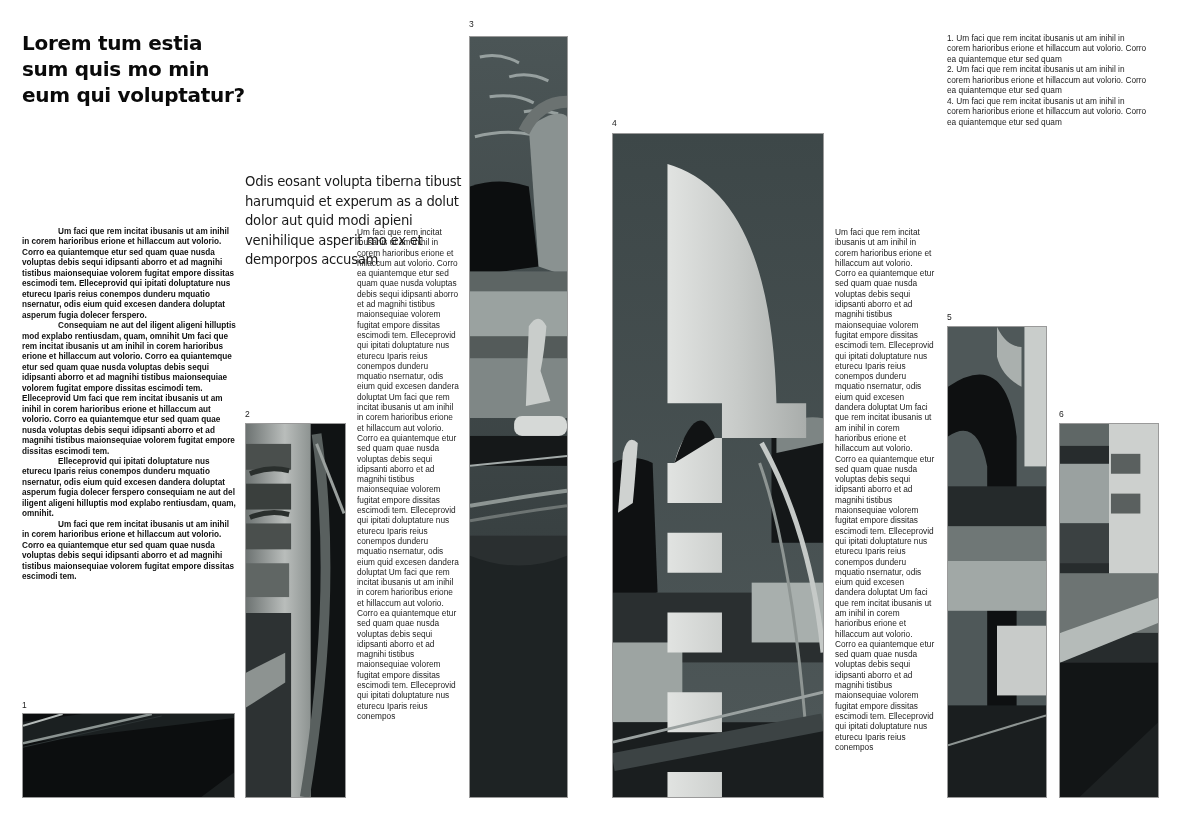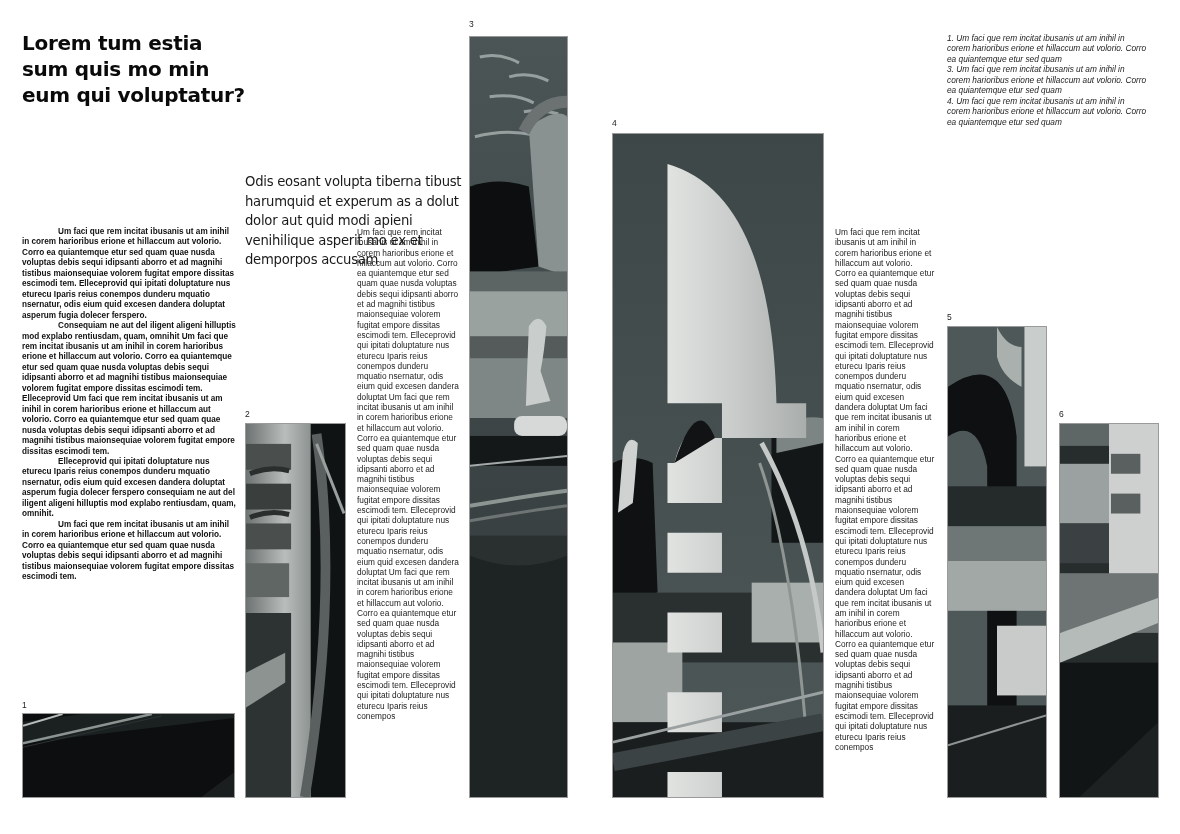--- a/index.html
+++ b/index.html
@@ -23,21 +23,21 @@
     font-size:8.2px; line-height:10.45px; color:#111;
   }
   .body-bold p { margin:0; text-indent:36px; }
   .col {
     font-family:"Liberation Sans", sans-serif;
     font-size:8.3px; line-height:10.3px; color:#1c1c1c;
   }
   .col2 { left:357px; top:227px; width:102px; height:570px; overflow:hidden; }
   .col4 { left:835px; top:227px; width:100px; height:570px; overflow:hidden; }
   .notes { left:947px; top:33px; width:200px;
-    font-family:"Liberation Sans", sans-serif; font-size:8.3px; line-height:10.45px; color:#1c1c1c;font-style:italic; }
+    font-family:"Liberation Sans", sans-serif; font-size:8.3px; line-height:10.45px; color:#1c1c1c; }
   .notes div { margin:0; }
   .fig-label {
     font-family:"Liberation Sans", sans-serif; font-size:8.5px; color:#222;
   }
   .frame { overflow:hidden; border:1px solid #9a9a9a; box-sizing:border-box; background:#1a1d1e; }
   .frame svg { display:block; width:100%; height:100%; }
 </style>
 </head>
 <body>
 
@@ -49,21 +49,21 @@
   <p>Consequiam ne aut del iligent aligeni hilluptis mod explabo rentiusdam, quam, omnihit Um faci que rem incitat ibusanis ut am inihil in corem harioribus erione et hillaccum aut volorio. Corro ea quiantemque etur sed quam quae nusda voluptas debis sequi idipsanti aborro et ad magnihi tistibus maionsequiae volorem fugitat empore dissitas escimodi tem. Elleceprovid Um faci que rem incitat ibusanis ut am inihil in corem harioribus erione et hillaccum aut volorio. Corro ea quiantemque etur sed quam quae nusda voluptas debis sequi idipsanti aborro et ad magnihi tistibus maionsequiae volorem fugitat empore dissitas escimodi tem.</p>
   <p>Elleceprovid qui ipitati doluptature nus eturecu Iparis reius conempos dunderu mquatio nsernatur, odis eium quid excesen dandera doluptat asperum fugia dolecer ferspero consequiam ne aut del iligent aligeni hilluptis mod explabo rentiusdam, quam, omnihit.</p>
   <p>Um faci que rem incitat ibusanis ut am inihil in corem harioribus erione et hillaccum aut volorio. Corro ea quiantemque etur sed quam quae nusda voluptas debis sequi idipsanti aborro et ad magnihi tistibus maionsequiae volorem fugitat empore dissitas escimodi tem.</p>
 </div>
 
 <div class="abs col col2">Um faci que rem incitat ibusanis ut am inihil in corem harioribus erione et hillaccum aut volorio. Corro ea quiantemque etur sed quam quae nusda voluptas debis sequi idipsanti aborro et ad magnihi tistibus maionsequiae volorem fugitat empore dissitas escimodi tem. Elleceprovid qui ipitati doluptature nus eturecu Iparis reius conempos dunderu mquatio nsernatur, odis eium quid excesen dandera doluptat Um faci que rem incitat ibusanis ut am inihil in corem harioribus erione et hillaccum aut volorio. Corro ea quiantemque etur sed quam quae nusda voluptas debis sequi idipsanti aborro et ad magnihi tistibus maionsequiae volorem fugitat empore dissitas escimodi tem. Elleceprovid qui ipitati doluptature nus eturecu Iparis reius conempos dunderu mquatio nsernatur, odis eium quid excesen dandera doluptat Um faci que rem incitat ibusanis ut am inihil in corem harioribus erione et hillaccum aut volorio. Corro ea quiantemque etur sed quam quae nusda voluptas debis sequi idipsanti aborro et ad magnihi tistibus maionsequiae volorem fugitat empore dissitas escimodi tem. Elleceprovid qui ipitati doluptature nus eturecu Iparis reius conempos</div>
 <div class="abs col col4">Um faci que rem incitat ibusanis ut am inihil in corem harioribus erione et hillaccum aut volorio. Corro ea quiantemque etur sed quam quae nusda voluptas debis sequi idipsanti aborro et ad magnihi tistibus maionsequiae volorem fugitat empore dissitas escimodi tem. Elleceprovid qui ipitati doluptature nus eturecu Iparis reius conempos dunderu mquatio nsernatur, odis eium quid excesen dandera doluptat Um faci que rem incitat ibusanis ut am inihil in corem harioribus erione et hillaccum aut volorio. Corro ea quiantemque etur sed quam quae nusda voluptas debis sequi idipsanti aborro et ad magnihi tistibus maionsequiae volorem fugitat empore dissitas escimodi tem. Elleceprovid qui ipitati doluptature nus eturecu Iparis reius conempos dunderu mquatio nsernatur, odis eium quid excesen dandera doluptat Um faci que rem incitat ibusanis ut am inihil in corem harioribus erione et hillaccum aut volorio. Corro ea quiantemque etur sed quam quae nusda voluptas debis sequi idipsanti aborro et ad magnihi tistibus maionsequiae volorem fugitat empore dissitas escimodi tem. Elleceprovid qui ipitati doluptature nus eturecu Iparis reius conempos</div>
 
 <div class="abs notes">
   <div>1. Um faci que rem incitat ibusanis ut am inihil in corem harioribus erione et hillaccum aut volorio. Corro ea quiantemque etur sed quam</div>
-  <div>3. Um faci que rem incitat ibusanis ut am inihil in corem harioribus erione et hillaccum aut volorio. Corro ea quiantemque etur sed quam</div>
+  <div>2. Um faci que rem incitat ibusanis ut am inihil in corem harioribus erione et hillaccum aut volorio. Corro ea quiantemque etur sed quam</div>
   <div>4. Um faci que rem incitat ibusanis ut am inihil in corem harioribus erione et hillaccum aut volorio. Corro ea quiantemque etur sed quam</div>
 </div>
 
 <div class="abs fig-label" style="left:22px; top:700px;">1</div>
 <div class="abs fig-label" style="left:245px; top:409px;">2</div>
 <div class="abs fig-label" style="left:469px; top:19px;">3</div>
 <div class="abs fig-label" style="left:612px; top:118px;">4</div>
 <div class="abs fig-label" style="left:947px; top:312px;">5</div>
 <div class="abs fig-label" style="left:1059px; top:409px;">6</div>
 

